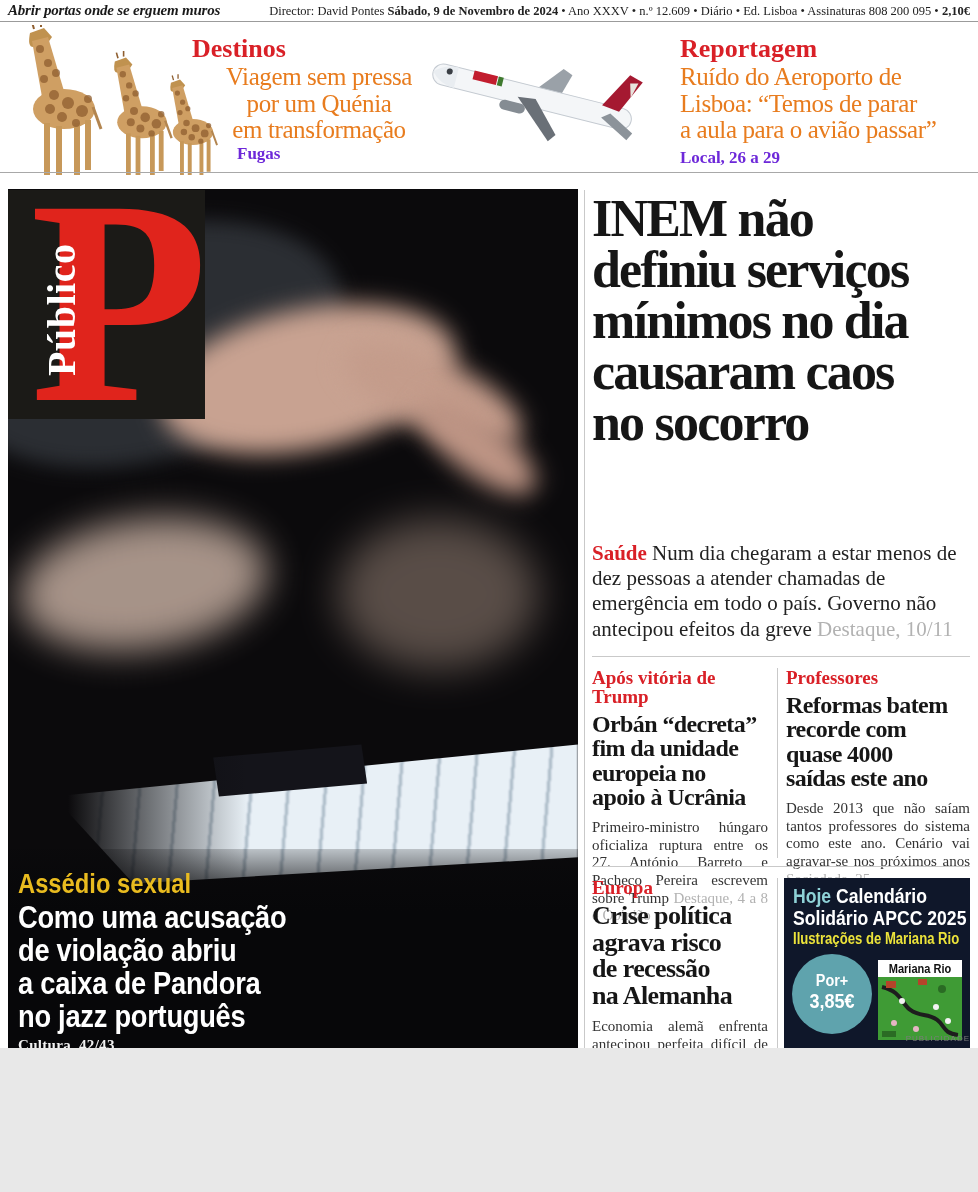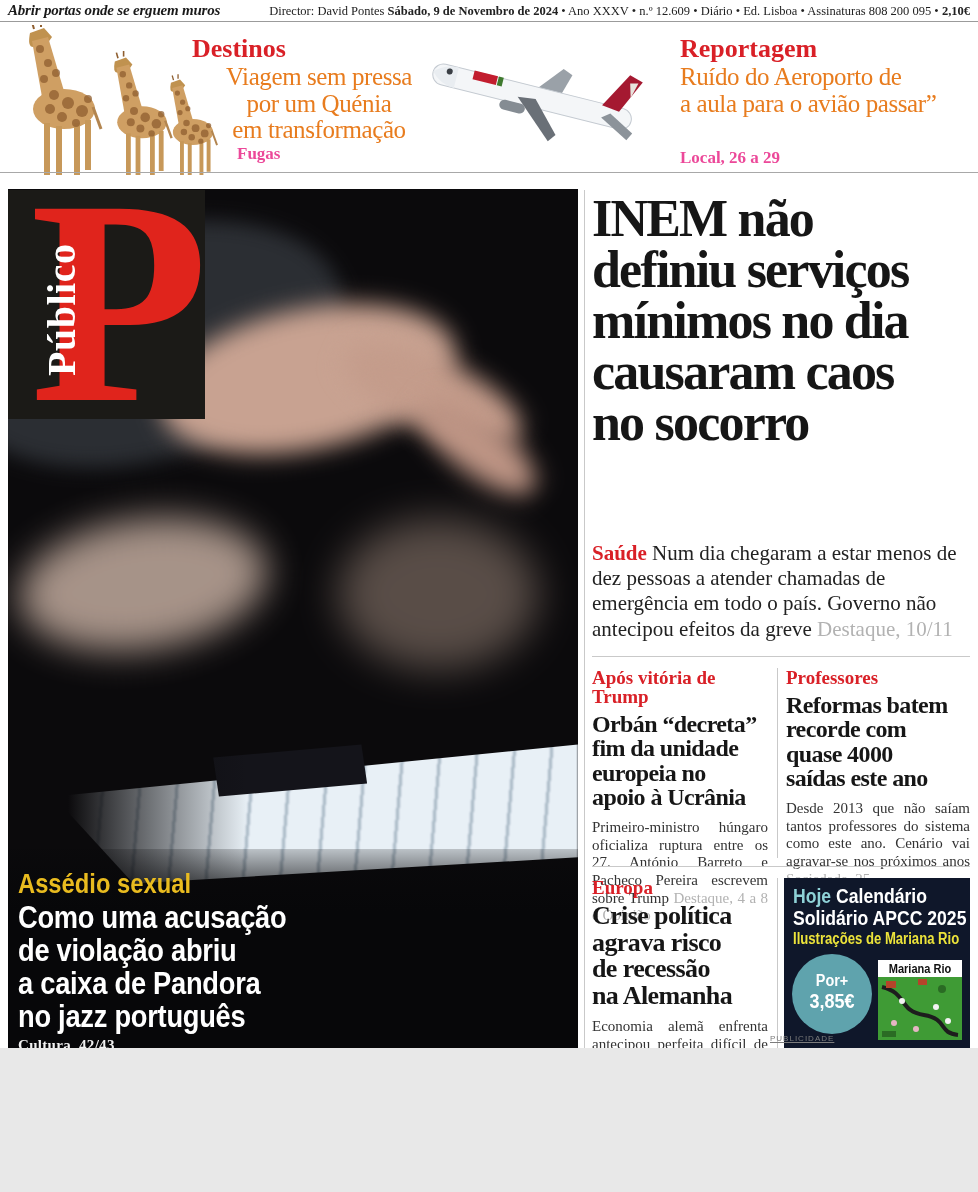--- a/index.html
+++ b/index.html
@@ -9,21 +9,21 @@
   
   .slogan{left:8px;top:2px;font-size:15px;font-weight:bold;font-style:italic;letter-spacing:-0.2px;}
   .mast-info{right:8px;top:4px;font-size:12.5px;color:#222;white-space:nowrap;}
   .mast-info b{font-weight:bold;}
   .rule{background:#9b9b9b;height:1px;}
   
   .kicker-red{color:#d92027;font-weight:bold;}
   .teaser-kicker{font-size:26px;line-height:1;}
   .teaser-title{color:#e87c1e;font-size:25px;line-height:1.06;letter-spacing:-0.4px;font-weight:500;}
   .teaser-title span{display:block;}
-  .teaser-section{font-size:17px;font-weight:bold;color:#ec4899;}
+  .teaser-section{font-size:17px;font-weight:bold;color:#6d28d9;}
   
   #photo{left:8px;top:189px;width:570px;height:868px;background:#0b0a0c;overflow:hidden;}
   .blur{position:absolute;border-radius:50%;}
   .credit{font-size:8px;color:#8c8c8c;letter-spacing:0.6px;font-family:"Liberation Sans",sans-serif;}
   
   #plogo{position:absolute;left:0;top:1px;width:197px;height:229px;background:#1b1a17;overflow:hidden;}
   #plogo .bigP{position:absolute;left:22px;top:-34px;font-size:292px;line-height:1;font-weight:bold;color:#e0241c;}
   #plogo .word{position:absolute;left:30px;top:16px;height:170px;writing-mode:vertical-rl;transform:rotate(180deg);
        color:#fff;font-weight:bold;font-size:40px;letter-spacing:0.5px;}
   
@@ -133,20 +133,21 @@
       <polygon points="218,24 226,22 222,38" fill="#e8e4de"></polygon>
       <polygon points="198,64 228,80 232,72 206,58" fill="#8c939a"></polygon>
       <polygon points="112,64 152,100 158,92 130,62" fill="#6a7077"></polygon>
       <rect x="96" y="70" width="26" height="10" rx="5" fill="#858c93"></rect>
     </g>
   </svg>
 
   <div class="abs kicker-red teaser-kicker" style="left:680px;top:36px;">Reportagem</div>
   <div class="abs teaser-title" style="left:680px;top:64px;width:295px;">
     <span>Ruído do Aeroporto de</span>
+    <span>Lisboa: “Temos de parar</span>
     <span>a aula para o avião passar”</span>
   </div>
   <div class="abs teaser-section" style="left:680px;top:148px;">Local, 26 a 29</div>
 
   <div class="abs rule" style="left:0;top:172px;width:978px;background:#a8a8a8;"></div>
   <div class="abs credit" style="left:420px;top:195px;width:158px;text-align:center;">NUNO FERREIRA SANTOS</div>
 
   <div id="photo" class="abs">
 
     <div class="blur" style="left:-60px;top:40px;width:400px;height:230px;background:#2b2e33;filter:blur(10px);transform:rotate(-16deg);"></div>
@@ -253,21 +254,21 @@
         <circle cx="58" cy="30" r="3" fill="#f2f2f2"></circle>
           <circle cx="16" cy="46" r="3" fill="#e5b6c3"></circle>
         <circle cx="38" cy="52" r="3" fill="#e5b6c3"></circle>
           <circle cx="70" cy="44" r="3" fill="#f2f2f2"></circle>
         <rect x="4" y="54" width="14" height="6" fill="#2a6b24"></rect>
       </svg>
     </div>
   </div>
 
   <div class="abs hline" style="left:0;top:1066px;width:978px;background:#bdbdbd;"></div>
-  <div class="abs publab" style="left:770px;top:1034px;width:200px;text-align:left;text-decoration:underline;">PUBLICIDADE</div>
+  <div class="abs publab" style="left:770px;top:1034px;width:200px;text-align:right;">PUBLICIDADE</div>
 
   <div id="ad" class="abs">
     <svg class="abs" style="left:278px;top:8px;" width="82" height="82" viewBox="0 0 80 90">
       <g fill="#f4f5f7">
         <polygon points="8,86 26,38 34,46 20,86"></polygon>
         <polygon points="26,86 48,14 55,26 38,86"></polygon>
         <path d="M46,86 Q60,40 56,6 Q72,42 64,86 Z"></path>
       </g>
     </svg>
     <div class="brand">QUEBRAMAR</div>

